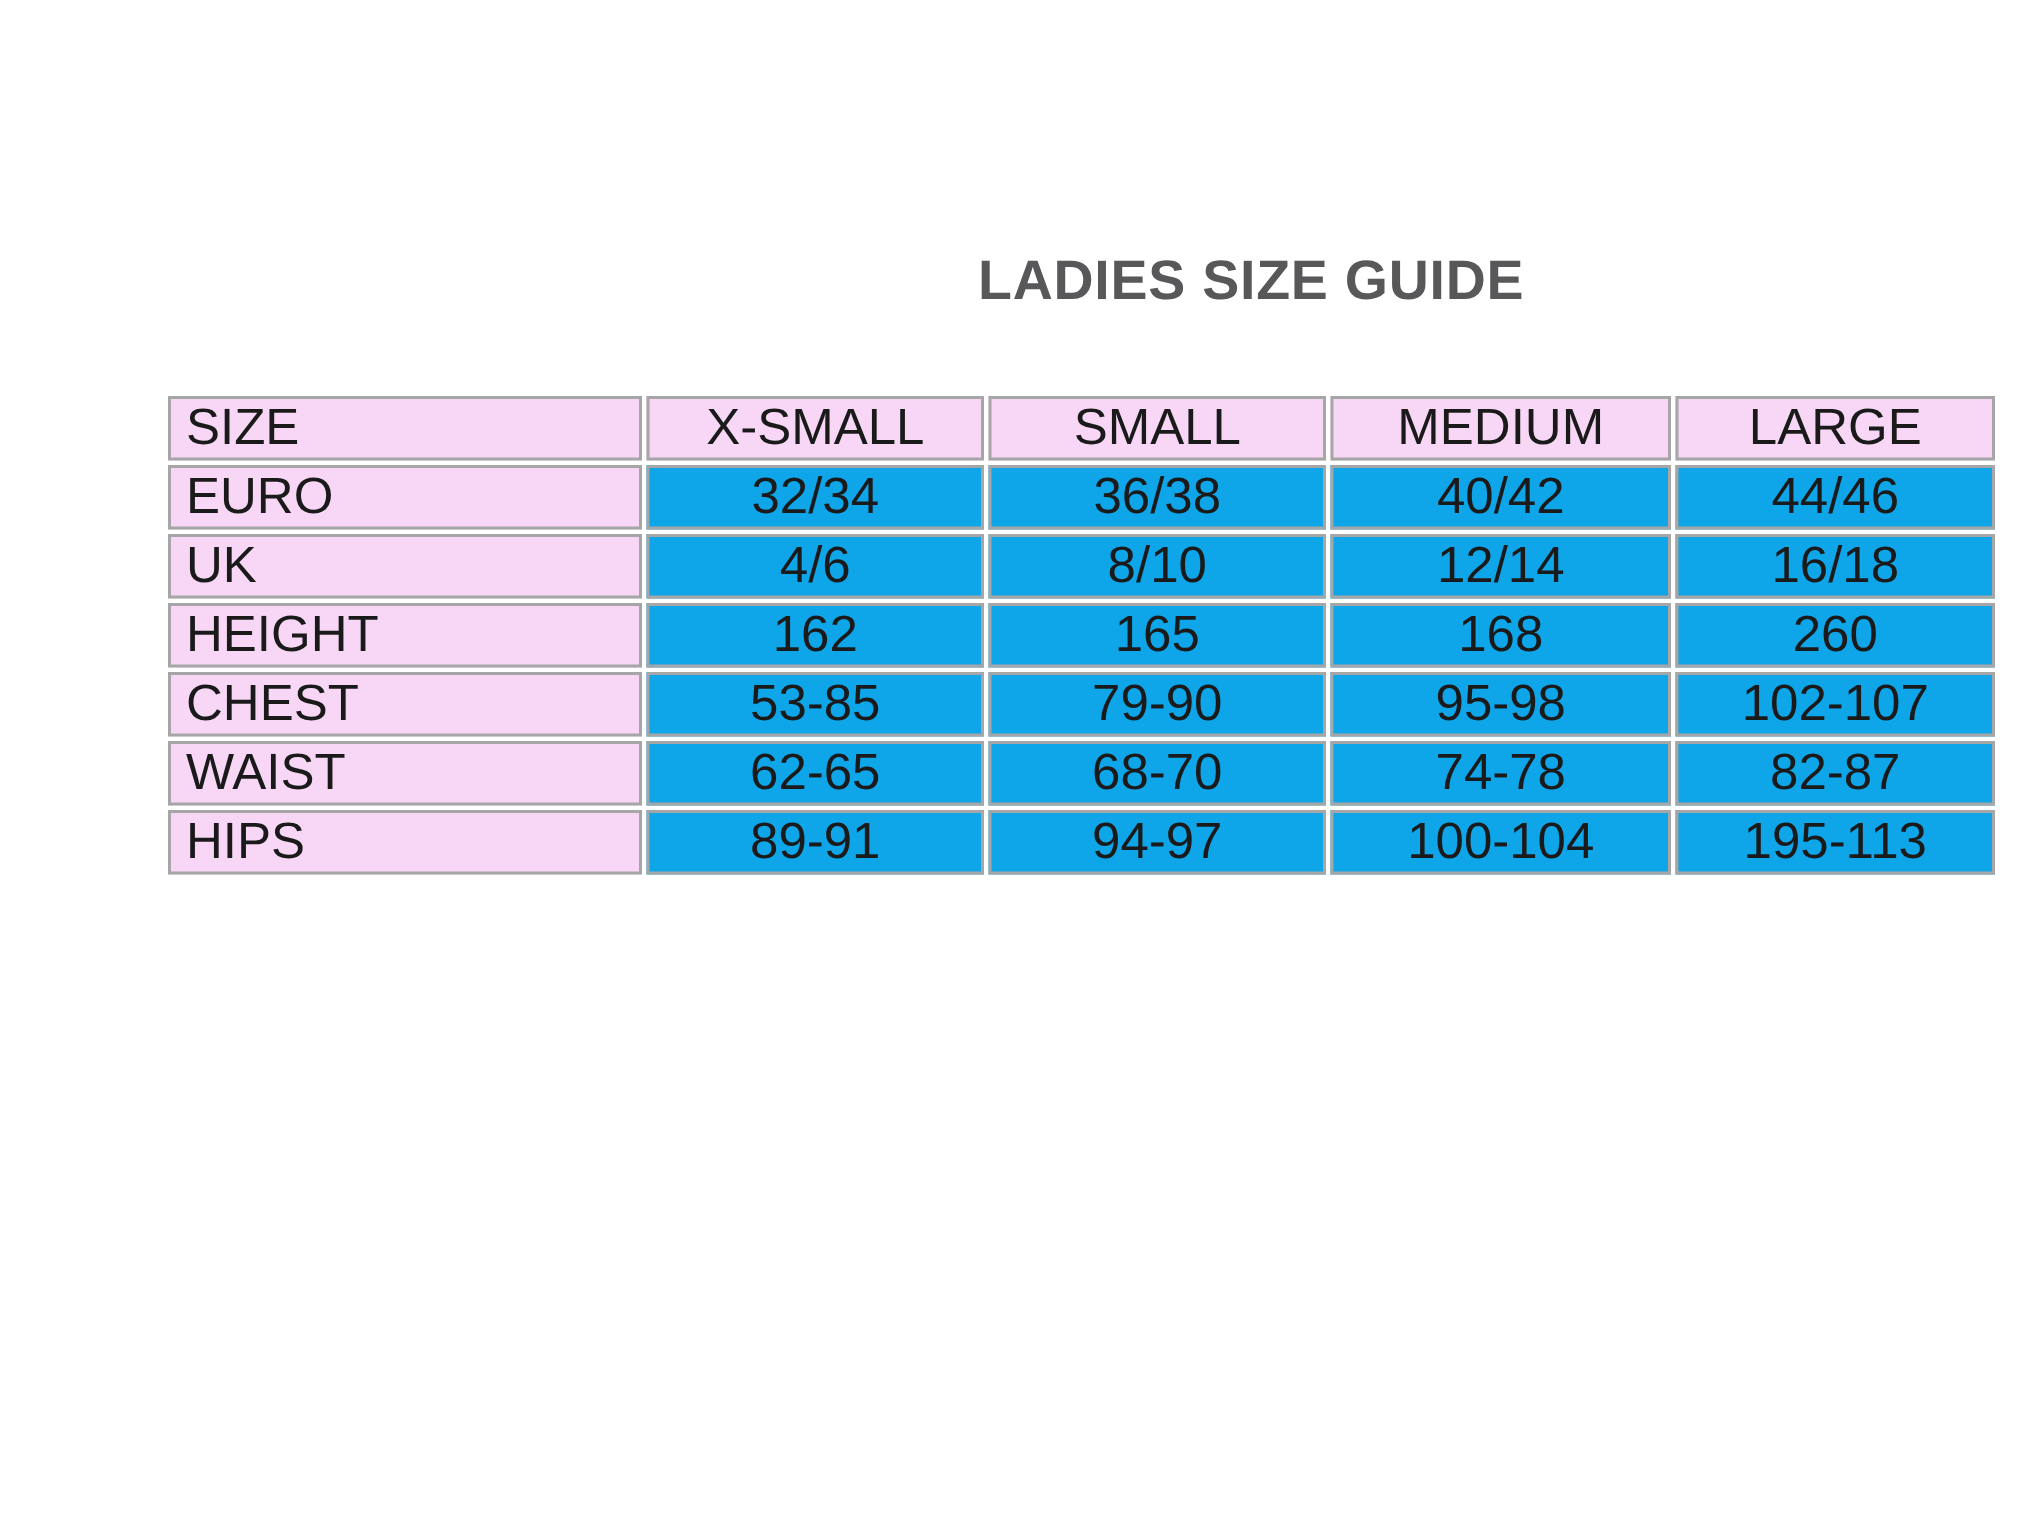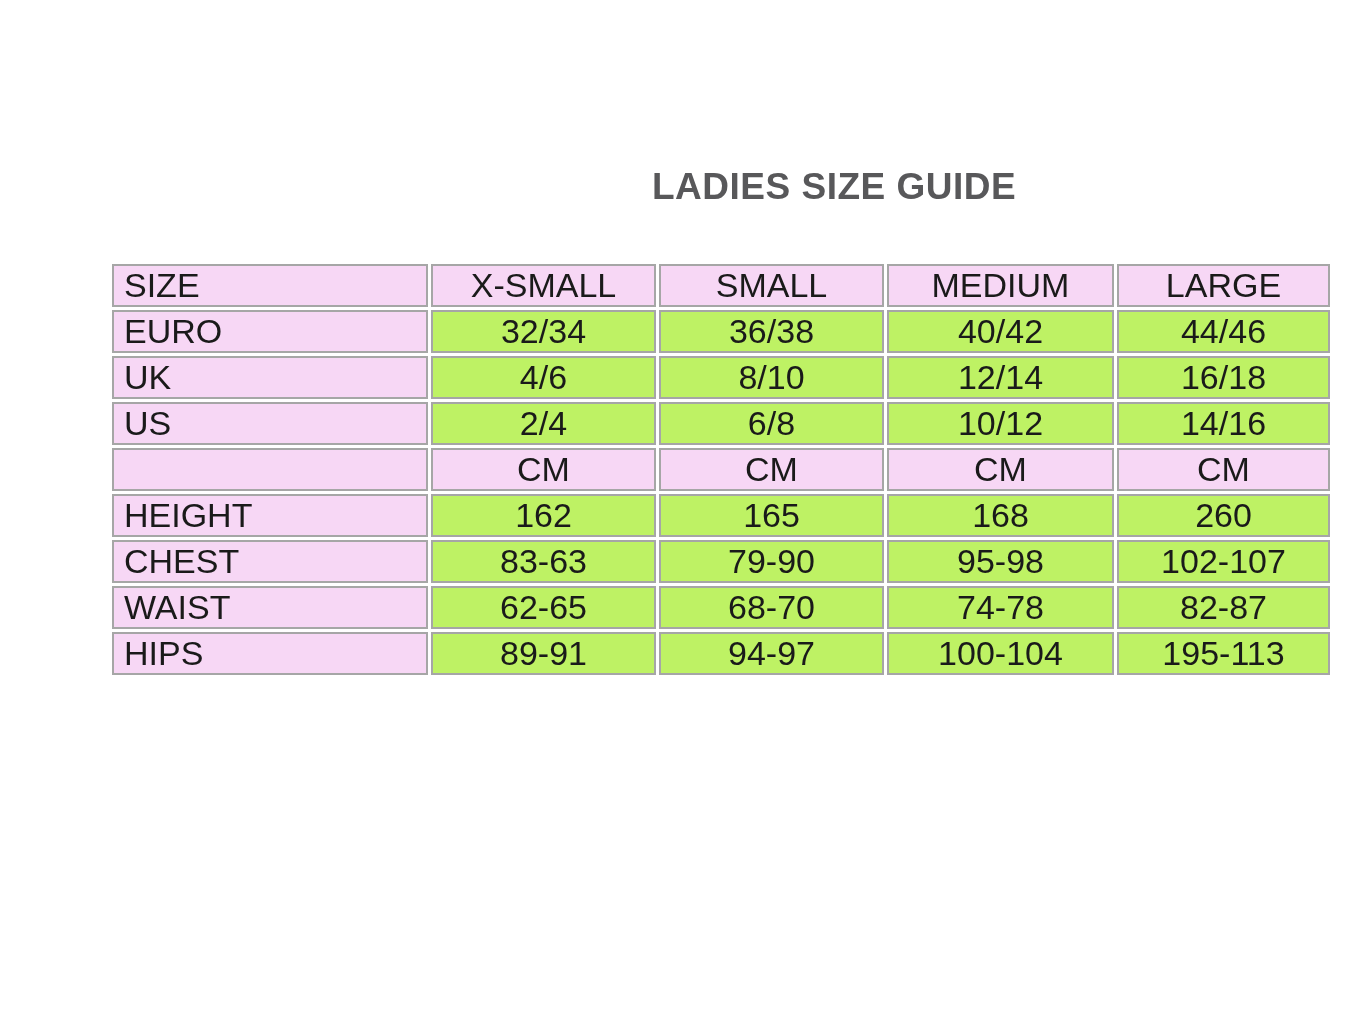--- a/index.html
+++ b/index.html
@@ -39,21 +39,21 @@
     font-size: 34px;
     font-weight: 400;
     color: var(--text, #1a1a1a);
     text-align: center;
     vertical-align: middle;
     padding: 0;
     white-space: nowrap;
     overflow: hidden;
   }
   .pink  { background: var(--pink, #f7d7f5); }
-  .white { background: #bef264; }
+  .white { background: #0ea5e9; }
   .label { text-align: left !important; padding-left: 10px !important; }
   .col-size   { width: 316px; }
   .col-xsmall { width: 225px; }
   .col-small  { width: 225px; }
   .col-medium { width: 227px; }
   .col-large  { width: 213px; }
 </style>
 </head>
 <body>
 
@@ -86,43 +86,29 @@
           <td class="white">44/46</td>
         </tr>
         <tr>
           <td class="pink label">UK</td>
           <td class="white">4/6</td>
           <td class="white">8/10</td>
           <td class="white">12/14</td>
           <td class="white">16/18</td>
         </tr>
         <tr>
-          <td class="pink label">US</td>
-          <td class="white">2/4</td>
-          <td class="white">6/8</td>
-          <td class="white">10/12</td>
-          <td class="white">14/16</td>
-        </tr>
-        <tr>
-          <td class="pink label"></td>
-          <td class="pink">CM</td>
-          <td class="pink">CM</td>
-          <td class="pink">CM</td>
-          <td class="pink">CM</td>
-        </tr>
-        <tr>
           <td class="pink label">HEIGHT</td>
           <td class="white">162</td>
           <td class="white">165</td>
           <td class="white">168</td>
           <td class="white">260</td>
         </tr>
         <tr>
           <td class="pink label">CHEST</td>
-          <td class="white">83-63</td>
+          <td class="white">53-85</td>
           <td class="white">79-90</td>
           <td class="white">95-98</td>
           <td class="white">102-107</td>
         </tr>
         <tr>
           <td class="pink label">WAIST</td>
           <td class="white">62-65</td>
           <td class="white">68-70</td>
           <td class="white">74-78</td>
           <td class="white">82-87</td>

